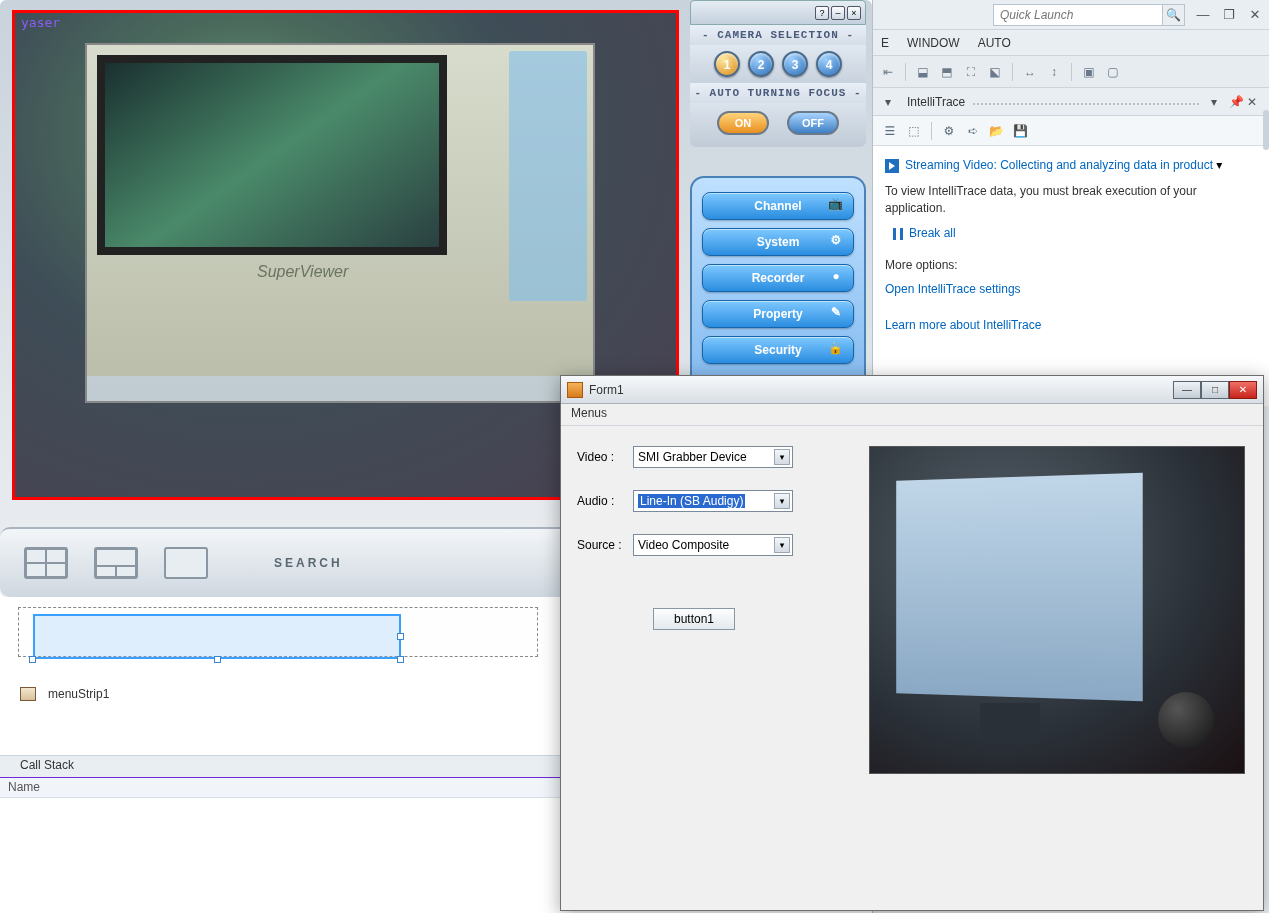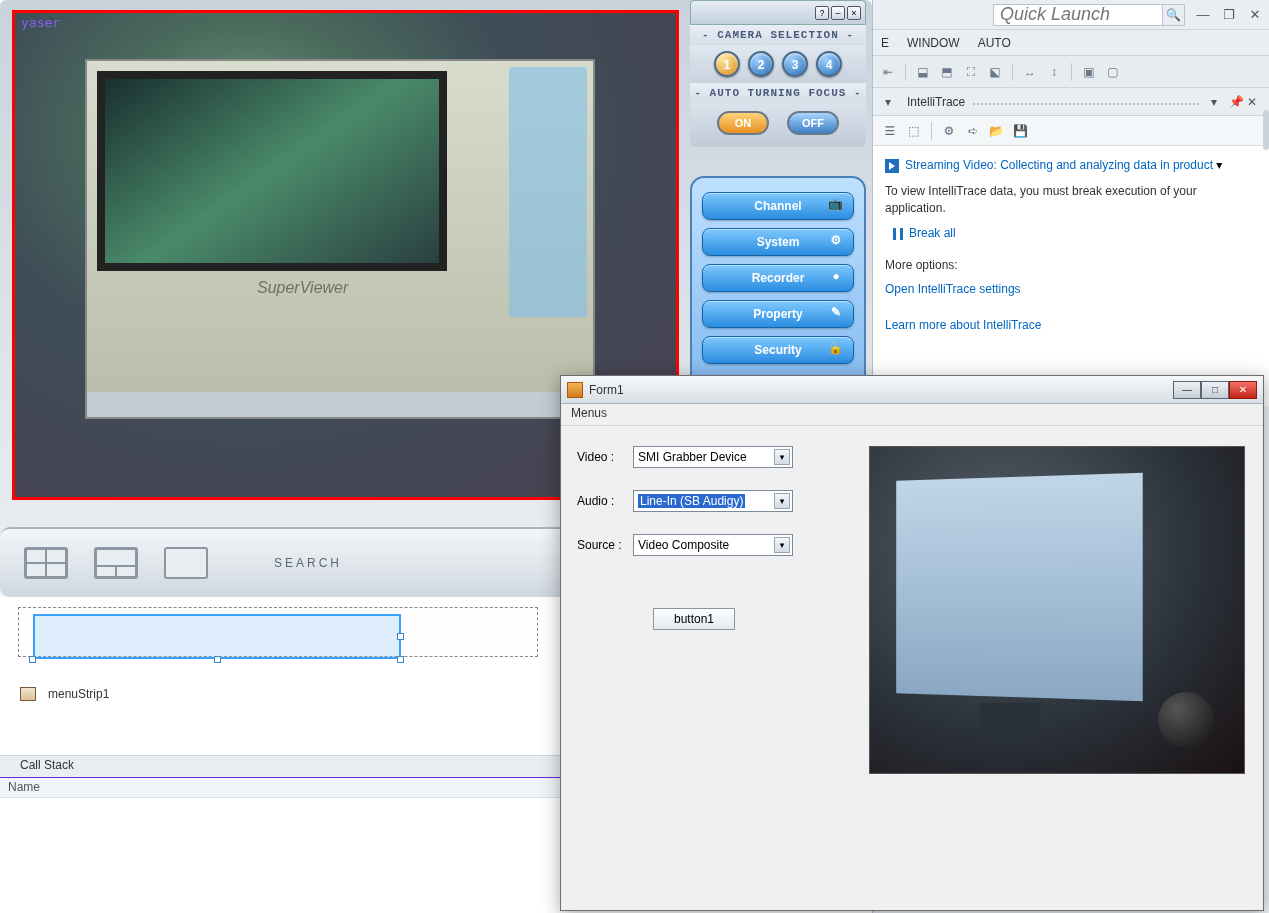--- a/index.html
+++ b/index.html
@@ -37,21 +37,21 @@
     color: #fff; font-size: 14px; font-family: monospace;
     letter-spacing: 1px;
   }
   .camera-feed {
     position: absolute;
     left:0;top:0;right:0;bottom:0;
     background:
       radial-gradient(ellipse at 35% 25%, #6b9a7a 0%, #4a6a5c 22%, #3e4d57 45%, #4a4050 100%);
   }
   .monitor-shape {
-    position: absolute; left: 70px; top: 46px; width: 510px; height: 360px;
+    position: absolute; left: 70px; top: 30px; width: 510px; height: 360px;
     background: linear-gradient(#d8dccc, #b8bca8);
     border: 2px solid #888;
   }
   .monitor-inner {
     position: absolute; left: 10px; top: 10px; width: 350px; height: 200px;
     background: linear-gradient(145deg,#1a3030,#4a8a6a,#2a4040);
     border: 8px solid #222;
   }
   .control-panel { position:absolute; right:6px; top:6px; width:78px; height:250px; background: rgba(130,190,235,.6); border-radius:3px;}
   .taskbar { position:absolute; left:0; bottom:0; right:0; height:25px; background: rgba(200,220,250,.5);}
@@ -107,31 +107,31 @@
   .bottom-bar{
     position:absolute; left:0; bottom:0; width:872px; height:70px;
     background: linear-gradient(#f3f6f9,#cfd7df);
     border-top: 2px solid #aab4bf; border-radius:10px;
     display:flex; align-items:center; padding:0 24px; gap:26px;
   }
   .layout-btn{width:44px;height:32px;border:2px solid #8a96a2;border-radius:3px;background:#e8edf2;display:flex;flex-wrap:wrap;cursor:pointer;}
   .layout-btn.four div{width:50%;height:50%;border:1px solid #8a96a2;}
   .layout-btn.three .t{width:100%;height:60%;border:1px solid #8a96a2;} .layout-btn.three .b{width:50%;height:40%;border:1px solid #8a96a2;}
   .layout-btn.one div{width:100%;height:100%;}
-  .search-lbl{margin-left:40px;letter-spacing:3px;color:#5a6872;font-weight:400;}
+  .search-lbl{margin-left:40px;letter-spacing:3px;color:#5a6872;font-weight:700;}
   .super-logo{margin-left:auto;font-family:"Brush Script MT",cursive;font-size:34px;font-style:italic;color:#333;text-shadow:1px 1px 0 #fff;}
 
   
   .vs {
     position:absolute; left:872px; top:0; right:0; height:913px;
     background:#eef2f6; border-left:1px solid #b7c0c9;
   }
   .vs-titlebar{height:30px;background:#e9eef3;display:flex;align-items:center;padding:0 6px;border-bottom:1px solid #cbd4dd;}
   .quick-launch{margin-left:auto;display:flex;align-items:center;}
-  .quick-launch input{width:170px;height:22px;border:1px solid #bac4cf;padding:2px 6px;font-size:18px;color:#6b7785;font-style:italic;}
+  .quick-launch input{width:170px;height:22px;border:1px solid #bac4cf;padding:2px 6px;font-size:12px;color:#6b7785;font-style:italic;}
   .ql-search{width:22px;height:22px;border:1px solid #bac4cf;border-left:none;display:flex;align-items:center;justify-content:center;cursor:pointer;}
   .vs-winbtns{display:flex;gap:10px;margin-left:10px;}
   .vs-winbtn{width:16px;height:16px;display:flex;align-items:center;justify-content:center;cursor:pointer;color:#555;font-size:13px;}
   .vs-menu{height:26px;display:flex;align-items:center;padding:0 8px;gap:18px;background:#e9eef3;border-bottom:1px solid #cbd4dd;}
   .vs-menu span{color:#333;cursor:pointer;font-size:12px;}
   .vs-toolbar{height:32px;display:flex;align-items:center;padding:0 6px;gap:6px;background:#e7ecf1;border-bottom:1px solid #cbd4dd;}
   .tb-ic{width:18px;height:18px;border:1px solid #b6c0ca00;color:#6b7a8a;display:flex;align-items:center;justify-content:center;}
   .tb-sep{width:1px;height:18px;background:#c0cad4;margin:0 2px;}
   .intelli-head{height:28px;display:flex;align-items:center;padding:0 8px;background:#e9eef3;border-bottom:1px solid #cbd4dd;}
   .intelli-head .title{color:#333;}

